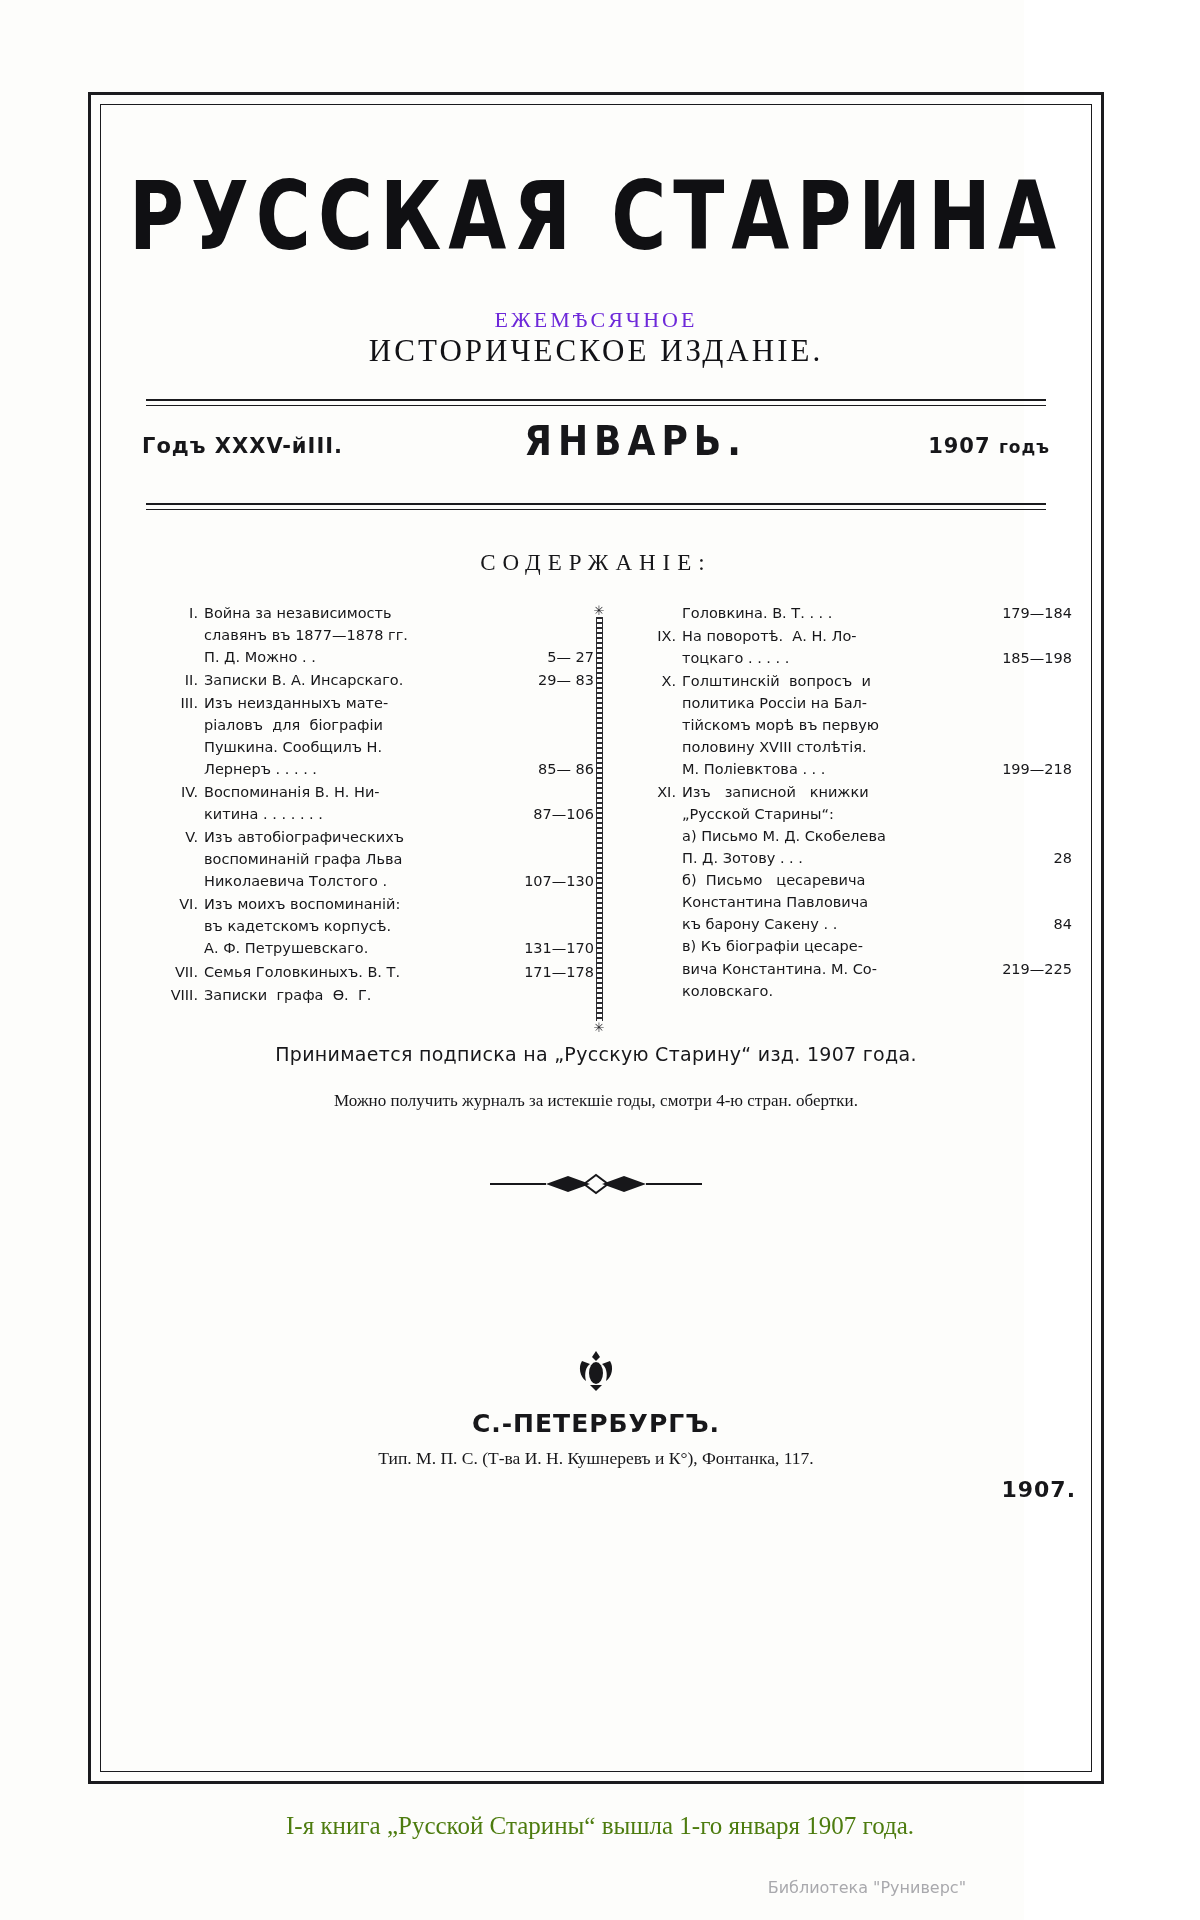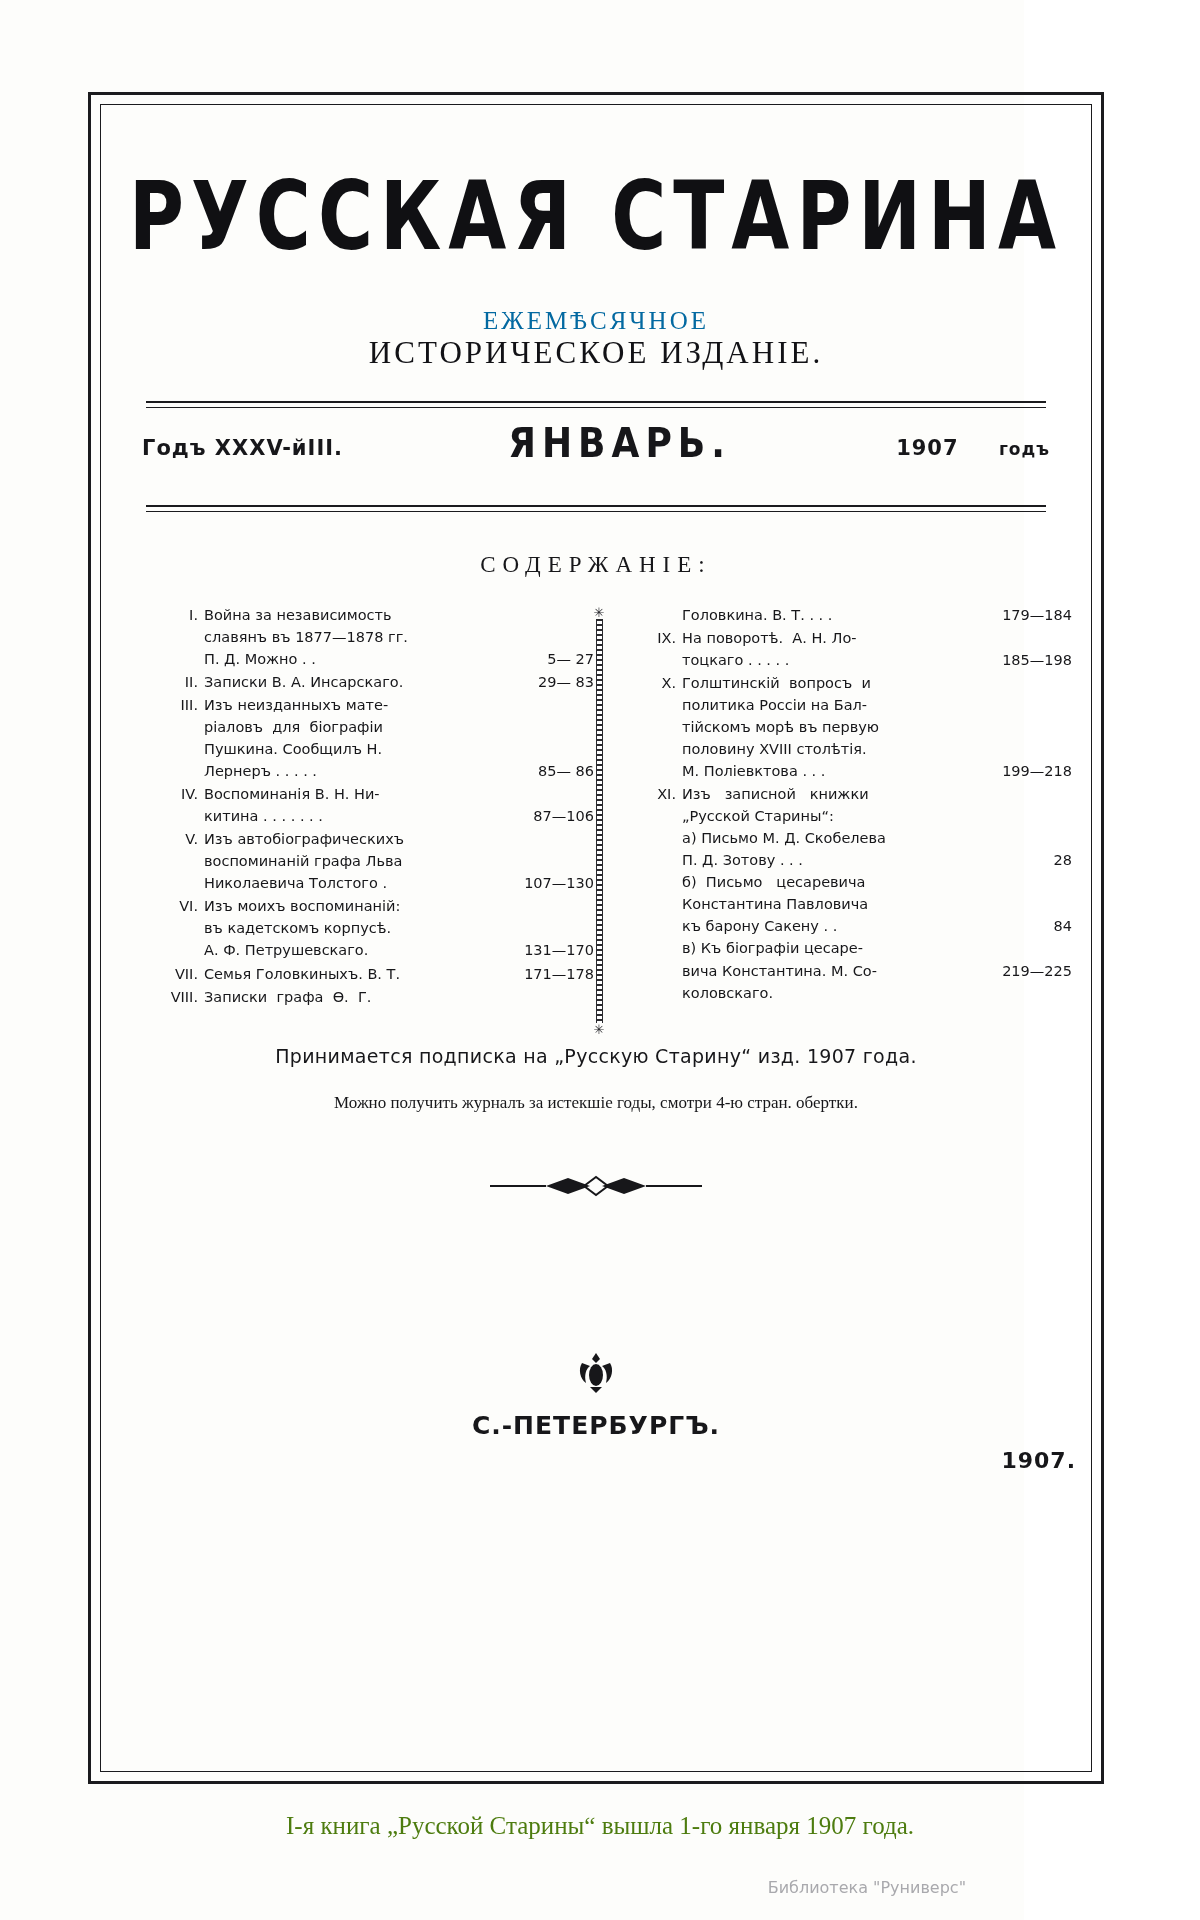--- a/index.html
+++ b/index.html
@@ -63,23 +63,23 @@
     line-height: 1;
     color: #101013;
     transform: scaleY(1.25);
     transform-origin: center top;
   }
 
   .subtitle1 {
     text-align: center;
     margin-top: 62px;
     font-family: "Liberation Serif", serif;
-    font-size: 25px;
+    font-size: 22px;
     letter-spacing: 3px;
-    color: #0369a1;
+    color: #6d28d9;
   }
   .subtitle2 {
     text-align: center;
     font-family: "Liberation Serif", serif;
     font-size: 31px;
     letter-spacing: 3px;
     color: #121216;
   }
 
   
@@ -110,21 +110,20 @@
     transform: scaleY(1.15);
   }
   .issue-right {
     font-size: 21px;
     font-weight: bold;
     letter-spacing: 1px;
   }
   .issue-right .small {
     font-size: 17px;
     font-weight: bold;
-    margin-left: 32px;
   }
 
   
   .contents-title {
     text-align: center;
     margin-top: 40px;
     font-family: "Liberation Serif", serif;
     font-size: 23px;
     letter-spacing: 7px;
   }
@@ -427,20 +426,21 @@
       <svg width="40" height="44" viewBox="0 0 40 44">
         <path d="M20 2 L24 8 L20 12 L16 8 Z" fill="#17171a"></path>
         <path d="M6 12 C2 18 4 28 10 32 C8 24 10 18 14 15 Z" fill="#17171a"></path>
         <path d="M34 12 C38 18 36 28 30 32 C32 24 30 18 26 15 Z" fill="#17171a"></path>
         <ellipse cx="20" cy="24" rx="7" ry="11" fill="#17171a"></ellipse>
         <path d="M14 36 L20 42 L26 36 Z" fill="#17171a"></path>
       </svg>
     </div>
 
     <div class="city">С.-ПЕТЕРБУРГЪ.</div>
+    <div class="printer">Тип. М. П. С. (Т-ва И. Н. Кушнеревъ и К°), Фонтанка, 117.</div>
     <div class="imprint-year">1907.</div>
 
   </div>
 
   <div class="footnote">I-я книга „Русской Старины“ вышла 1-го января 1907 года.</div>
   <div class="watermark">Библиотека "Руниверс"</div>
 
 </div>
 
 </body></html>

